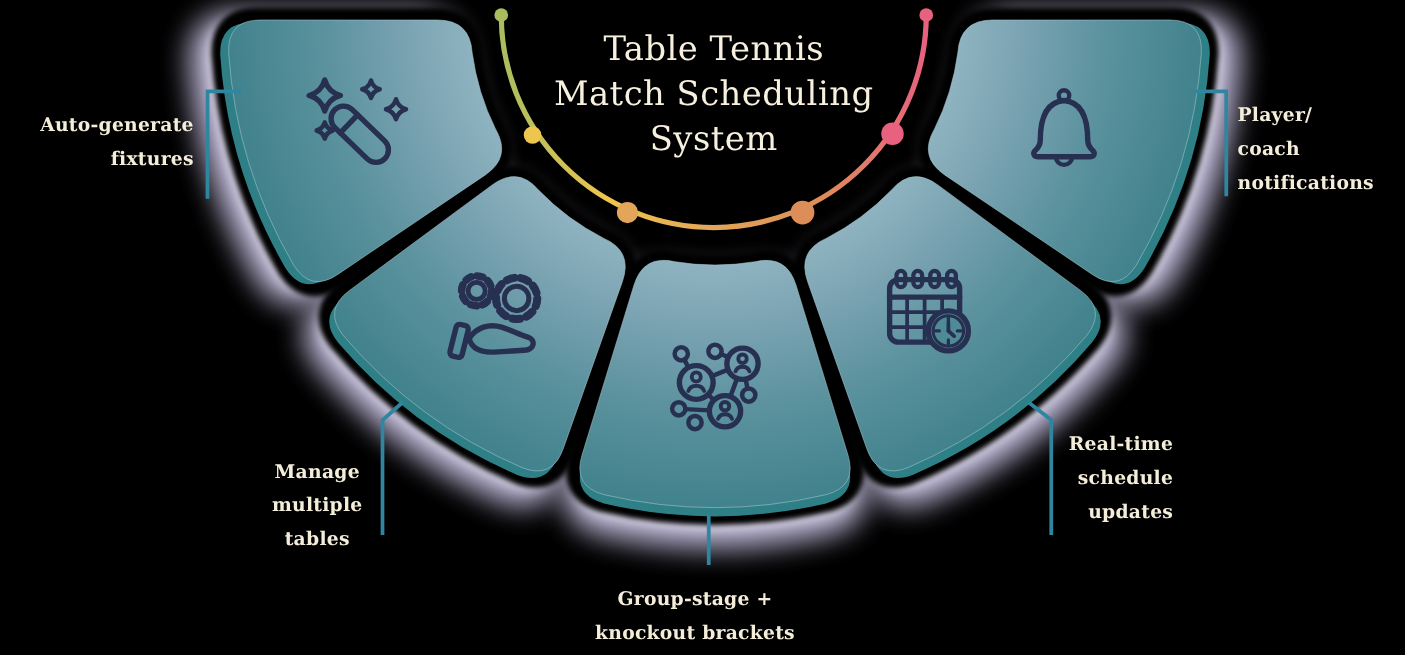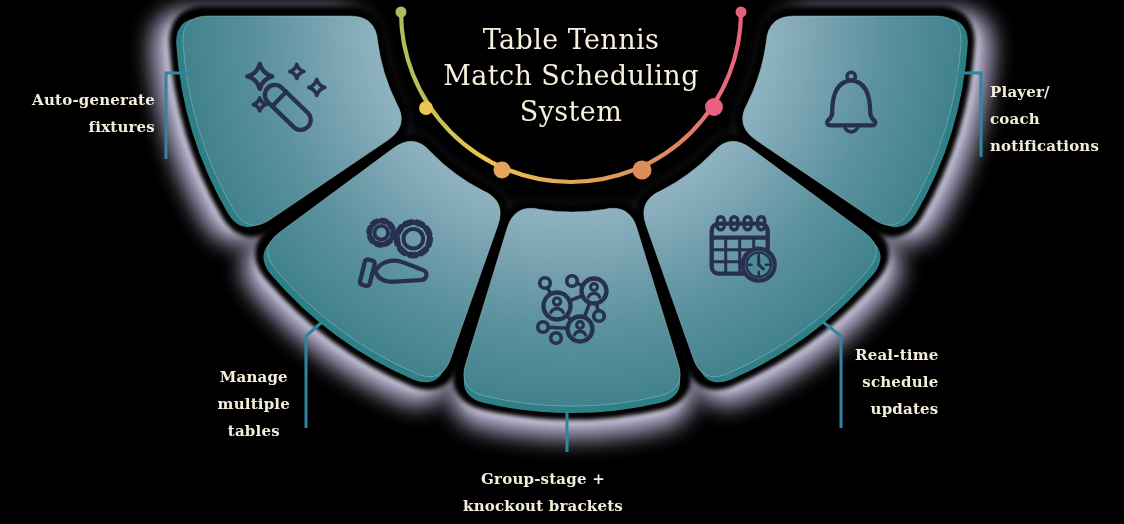--- a/index.html
+++ b/index.html
@@ -12,21 +12,21 @@
     position:absolute;top:22px;left:391px;width:360px;text-align:center;
     font-size:27px;line-height:36px;font-weight:400;color:#f7f0df;
     letter-spacing:0.4px;white-space:pre-line;
   }
   .label{
     position:absolute;font-weight:700;color:#f4edda;font-size:15px;
     line-height:27px;white-space:pre-line;letter-spacing:0.2px;
   }
   #label-0{top:87px;right:969px;text-align:right;}
   #label-1{top:344px;right:834px;text-align:center;margin-top:20px;}
-  #label-2{top:466px;left:383px;width:320px;text-align:center;}
+  #label-2{top:466px;left:396px;width:320px;text-align:center;}
   #label-3{top:342px;left:855px;text-align:right;}
   #label-4{top:79px;left:990px;text-align:left;}
 </style>
 </head>
 <body>
 
 <svg id="diagram" viewBox="0 0 1124 524" xmlns="http://www.w3.org/2000/svg">
     <defs>
     <radialGradient id="petalG" gradientUnits="userSpaceOnUse" cx="572" cy="16" r="390">
       <stop offset="0.50" stop-color="#8fb3c0"></stop>

